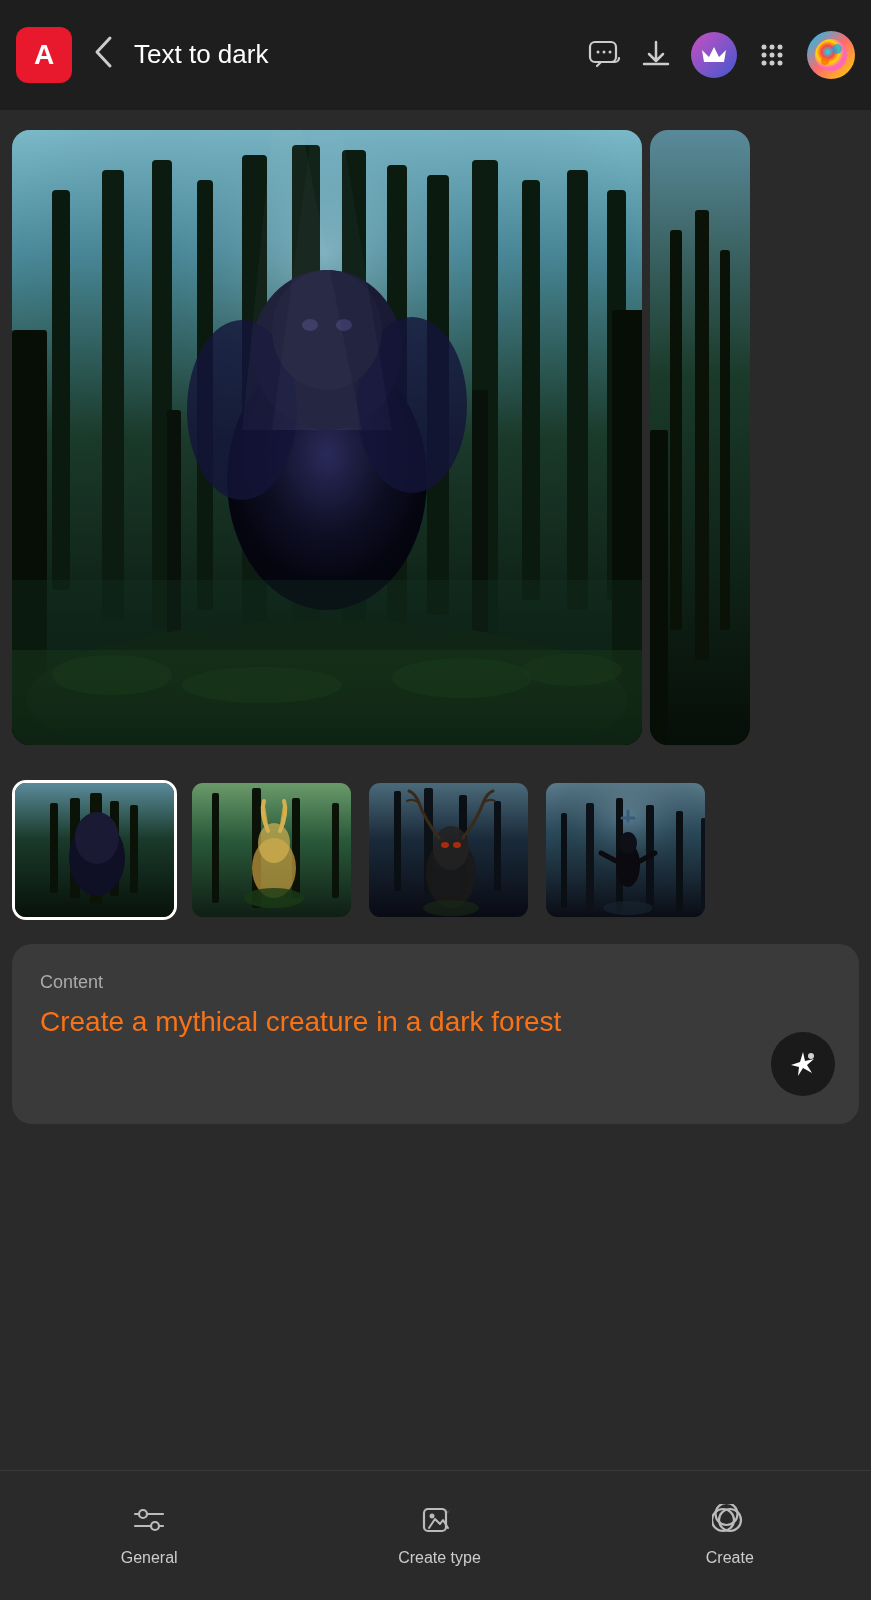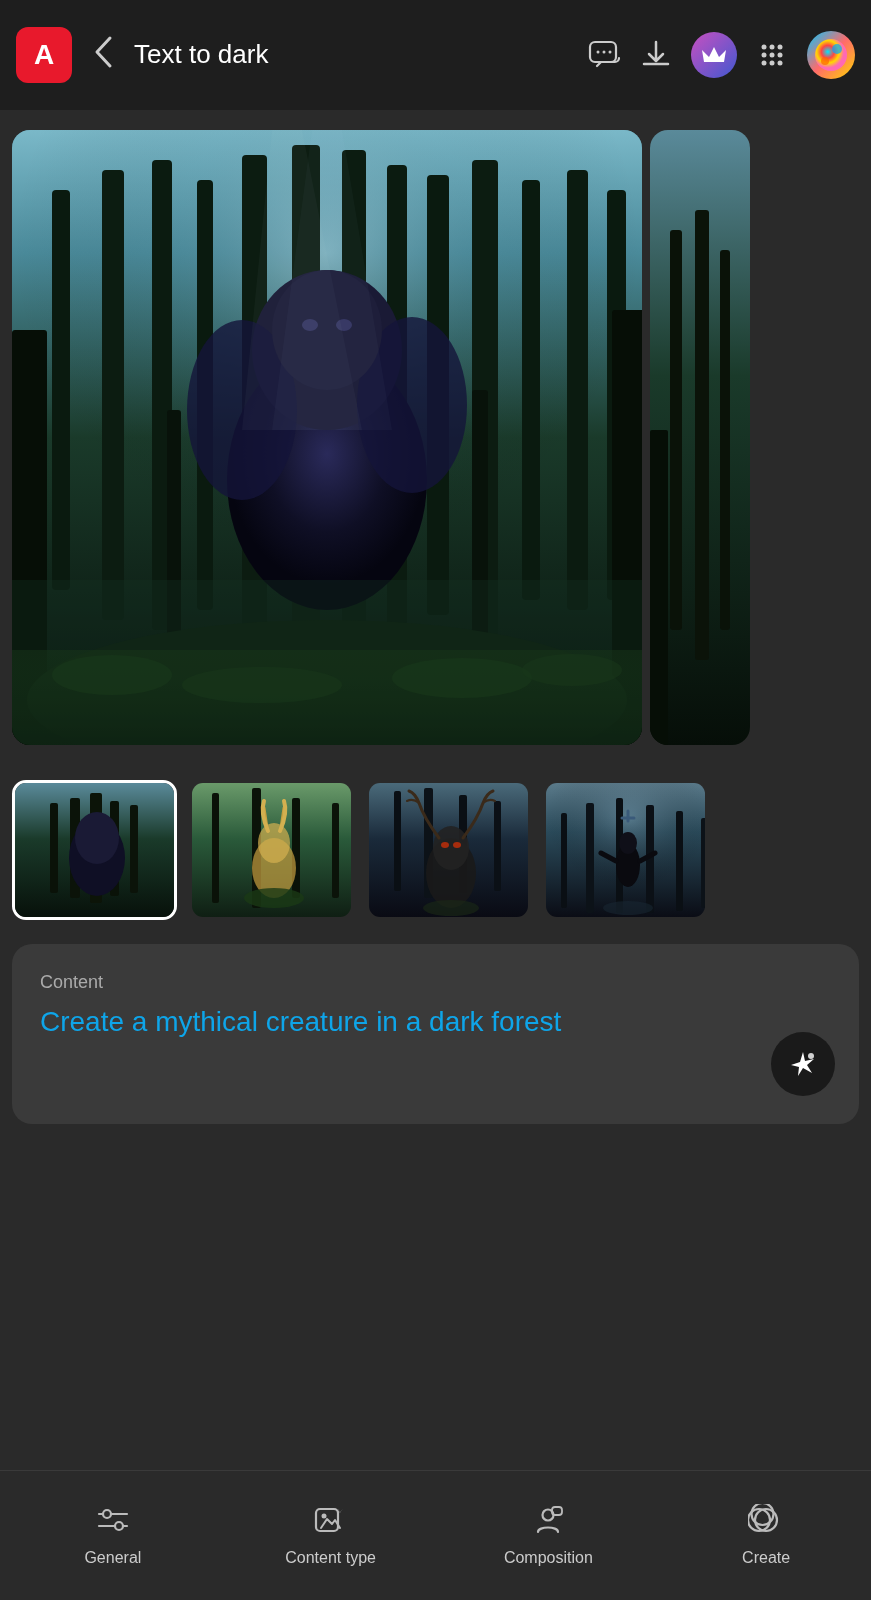--- a/index.html
+++ b/index.html
@@ -158,21 +158,21 @@
       min-height: 180px;
     }
     .prompt-label {
       font-size: 18px;
       color: #aaa;
       margin-bottom: 10px;
     }
     .prompt-text {
       font-size: 28px;
       font-weight: 400;
-      color: #0ea5e9;
+      color: #f97316;
       line-height: 1.35;
       padding-right: 80px;
     }
     .prompt-generate-btn {
       position: absolute;
       bottom: 28px;
       right: 24px;
       width: 64px;
       height: 64px;
       background: #1a1a1a;
@@ -526,33 +526,23 @@
     <span class="icon-wrap">
       <svg width="36" height="32" viewBox="0 0 36 32" fill="none">
         <rect x="3" y="5" width="22" height="22" rx="4" stroke="#bbb" stroke-width="2.2"></rect>
         <path d="M8 24 L14 15 L19 20 L22 16 L27 24" stroke="#bbb" stroke-width="2" stroke-linecap="round" stroke-linejoin="round"></path>
         <circle cx="11" cy="12" r="2.5" fill="#bbb"></circle>
 
         <path d="M26 5 L27.2 8 L30 5 L27.2 7.8 Z" fill="#bbb"></path>
         <path d="M26 5 L24.8 7.8 L28 9 L24.8 6.2 Z" fill="#bbb" opacity="0.7"></path>
       </svg>
     </span>
-    <span class="label">Content type</span>
+    <span class="label">Create type</span>
   </button>
 
-  <button class="toolbar-item">
-    <span class="icon-wrap">
-      <svg width="36" height="32" viewBox="0 0 36 32" fill="none">
-        <circle cx="18" cy="11" r="5.5" stroke="#bbb" stroke-width="2.2"></circle>
-        <path d="M8 28 C8 22 28 22 28 28" stroke="#bbb" stroke-width="2.2" stroke-linecap="round"></path>
-        <rect x="22" y="3" width="10" height="8" rx="3" stroke="#bbb" stroke-width="1.8"></rect>
-      </svg>
-    </span>
-    <span class="label">Composition</span>
-  </button>
 
   <button class="toolbar-item">
     <span class="icon-wrap">
       <svg width="36" height="32" viewBox="0 0 36 32" fill="none">
         <circle cx="18" cy="16" r="11" stroke="#bbb" stroke-width="2.2"></circle>
         <circle cx="11" cy="16" r="11" stroke="#bbb" stroke-width="2.2"></circle>
         <circle cx="14.5" cy="10" r="11" stroke="#bbb" stroke-width="2.2"></circle>
       </svg>
     </span>
     <span class="label">Create</span>

